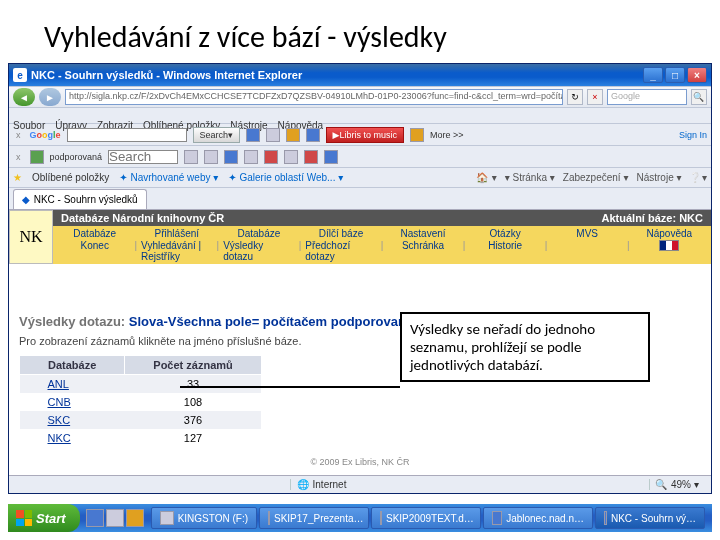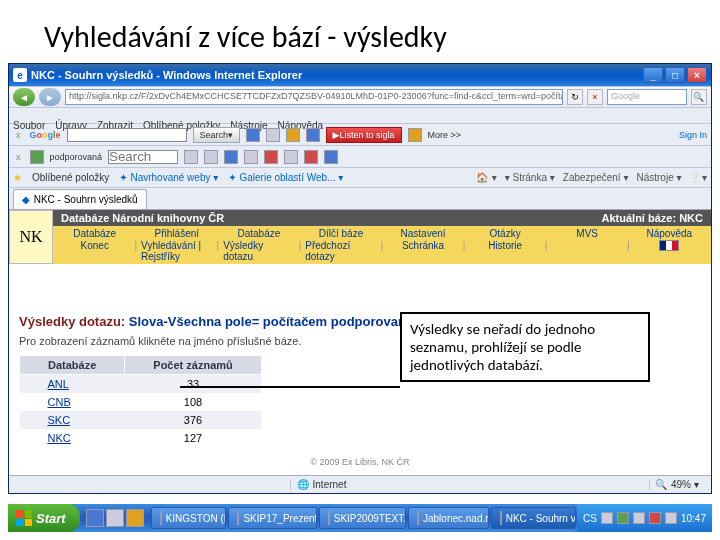--- a/index.html
+++ b/index.html
@@ -42,21 +42,21 @@
   .nk-nav { flex: 1; }
   .nk-title-row { background: #555; color: #fff; padding: 2px 8px; display: flex; font-weight: bold; font-size: 11px; }
   .nk-title-row .r { margin-left: auto; }
   .nk-menu-row { background: #f5d75e; display: flex; padding: 2px 6px; gap: 0; color: #00388c; font-size: 10px; }
   .nk-menu-row .col { flex: 1; display: flex; flex-direction: column; gap: 1px; align-items: center; }
   .nk-menu-row .sep { color: #999; padding: 0 4px; align-self: center; }
   .nk-menu-row a { cursor: pointer; }
   .flag { width: 20px; height: 11px; background: linear-gradient(90deg,#00247d 33%,#fff 33%,#fff 66%,#cf142b 66%); border: 1px solid #888; }
   .results-area { padding: 10px 10px 8px; }
   .query-title { font-size: 13px; }
-  .query-title .lbl { color: #7f1d1d; font-weight: bold; }
+  .query-title .lbl { color: #737373; font-weight: bold; }
   .query-title .q { color: #003399; font-weight: bold; }
   .hint { font-size: 11px; color: #444; margin-top: 6px; }
   .res-table { margin-top: 8px; border-collapse: collapse; }
   .res-table th { background: #d6dbe6; color: #334; font-size: 11px; font-weight: bold; padding: 3px 28px; text-align: center; border: 1px solid #fff; }
   .res-table td { font-size: 11px; padding: 3px 28px; text-align: center; }
   .res-table td.db { text-align: left; margin-left: 22px; }
   .res-table td.db a { color: #003399; text-decoration: underline; cursor: pointer; }
   .res-table tr.shade td { background: #eef0f5; }
   .copyright { text-align: center; color: #888; font-size: 9px; margin-top: 10px; }
   .callout { position: absolute; right: 70px; top: 312px; width: 250px; border: 2px solid #000; background: #fff; padding: 6px 8px; font-family: Calibri, Arial, sans-serif; font-size: 15px; line-height: 1.2; }
@@ -111,21 +111,21 @@
 
   <div class="toolbar-row">
     <span class="x">x</span>
     <span class="glogo"><span style="color:#4285f4">G</span><span style="color:#ea4335">o</span><span style="color:#fbbc05">o</span><span style="color:#4285f4">g</span><span style="color:#34a853">l</span><span style="color:#ea4335">e</span></span>
     <input class="goog-input" style="">
     <div class="btn3d"><span>Search</span> ▾</div>
     <span class="mini-ico mini-blue"></span>
     <span class="mini-ico"></span>
     <span class="mini-ico mini-orange"></span>
     <span class="mini-ico mini-blue"></span>
-    <div class="btn3d" style="background:linear-gradient(#f05050,#c02020);color:#fff;border-color:#a01010">▶ <span>Listen to sigla</span></div>
+    <div class="btn3d" style="background:linear-gradient(#f05050,#c02020);color:#fff;border-color:#a01010">▶ <span>Libris to music</span></div>
     <span class="mini-ico mini-orange"></span>
     <span>More &gt;&gt;</span>
     <span style="margin-left:auto;color:#06c;cursor:pointer">Sign In</span>
   </div>
 
   <div class="toolbar-row">
     <span class="x">x</span>
     <span class="mini-ico mini-green"></span>
     <span>podporovaná</span>
     <input class="goog-input" style="width: 70px;" placeholder="Search">
@@ -292,22 +292,13 @@
       <span>SKIP2009TEXT.d…</span>
     </div>
   <div class="taskbtn">
       <span class="mini-ico mini-blue"></span>
       <span>Jablonec.nad.n…</span>
     </div>
   <div class="taskbtn" style="background:linear-gradient(#3a7ad0,#1a5ab0)">
       <span class="mini-ico mini-blue"></span>
       <span>NKC - Souhrn vý…</span>
     </div>
-  <div class="tray">
-    <span>CS</span>
-    <span class="mini-ico"></span>
-    <span class="mini-ico mini-green"></span>
-    <span class="mini-ico"></span>
-    <span class="mini-ico mini-red"></span>
-    <span class="mini-ico"></span>
-    <span>10:47</span>
-  </div>
 </div>
 
 </body></html>

